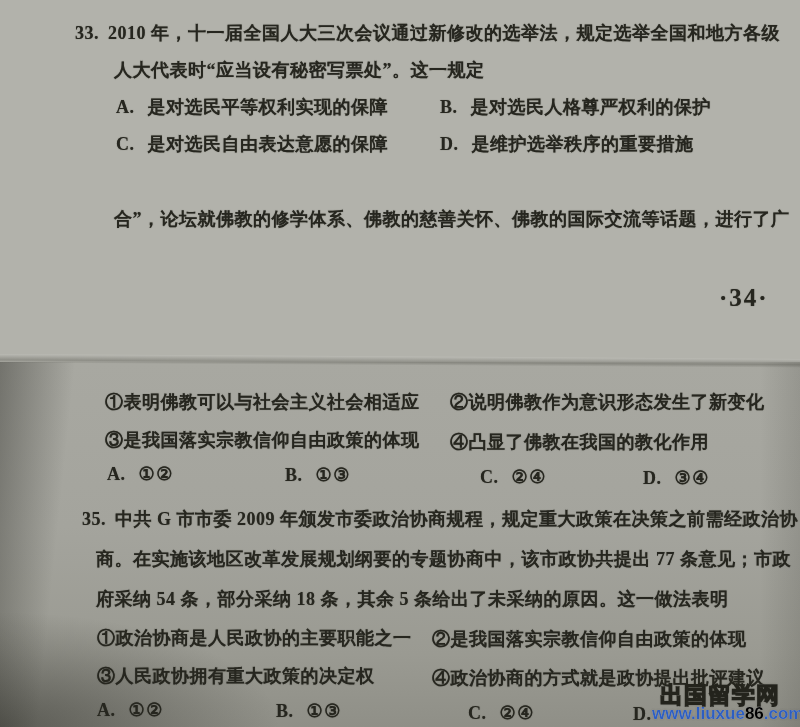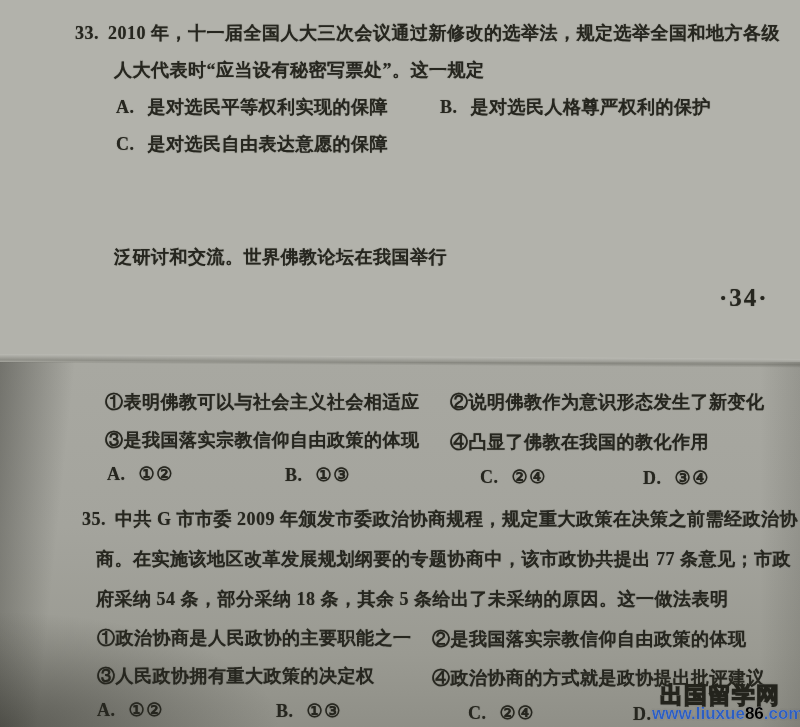--- a/index.html
+++ b/index.html
@@ -78,22 +78,25 @@
 
   <div class="t" style="left:116px;top:95px">
     <span class="olabel">A.</span><span>是对选民平等权利实现的保障</span>
   </div>
   <div class="t" style="left:440px;top:95px">
     <span class="olabel">B.</span><span>是对选民人格尊严权利的保护</span>
   </div>
   <div class="t" style="left:116px;top:132px">
     <span class="olabel">C.</span><span>是对选民自由表达意愿的保障</span>
   </div>
+  <div class="t" style="left:440px;top:132px">
+    <span class="olabel">D.</span><span>是维护选举秩序的重要措施</span>
+  </div>
 
-  <div class="t" style="left:114px;top:245px">泛研讨和交流。世界佛教论坛在我国举行</div>
+  <div class="t" style="left:114px;top:207px">合”，论坛就佛教的修学体系、佛教的慈善关怀、佛教的国际交流等话题，进行了广</div>
 
   <div class="t pgnum" style="left:719px;top:284px">·34·</div>
 
   <div class="t" style="left:105px;top:390px">
     <span>①</span><span>表明佛教可以与社会主义社会相适应</span>
   </div>
   <div class="t" style="left:450px;top:390px">
     <span>②</span><span>说明佛教作为意识形态发生了新变化</span>
   </div>
   <div class="t" style="left:105px;top:428px">

